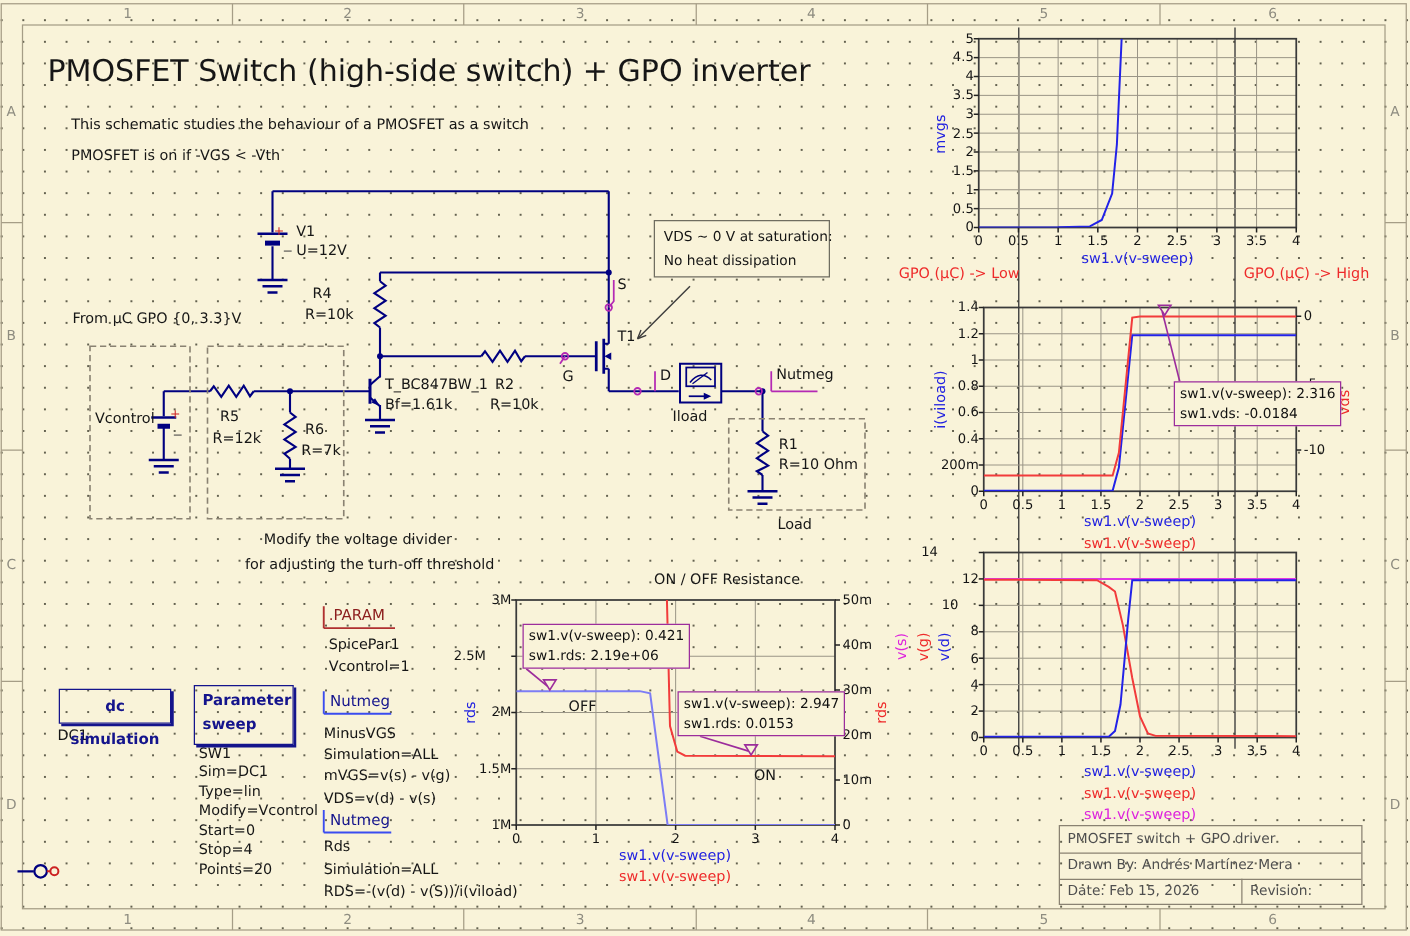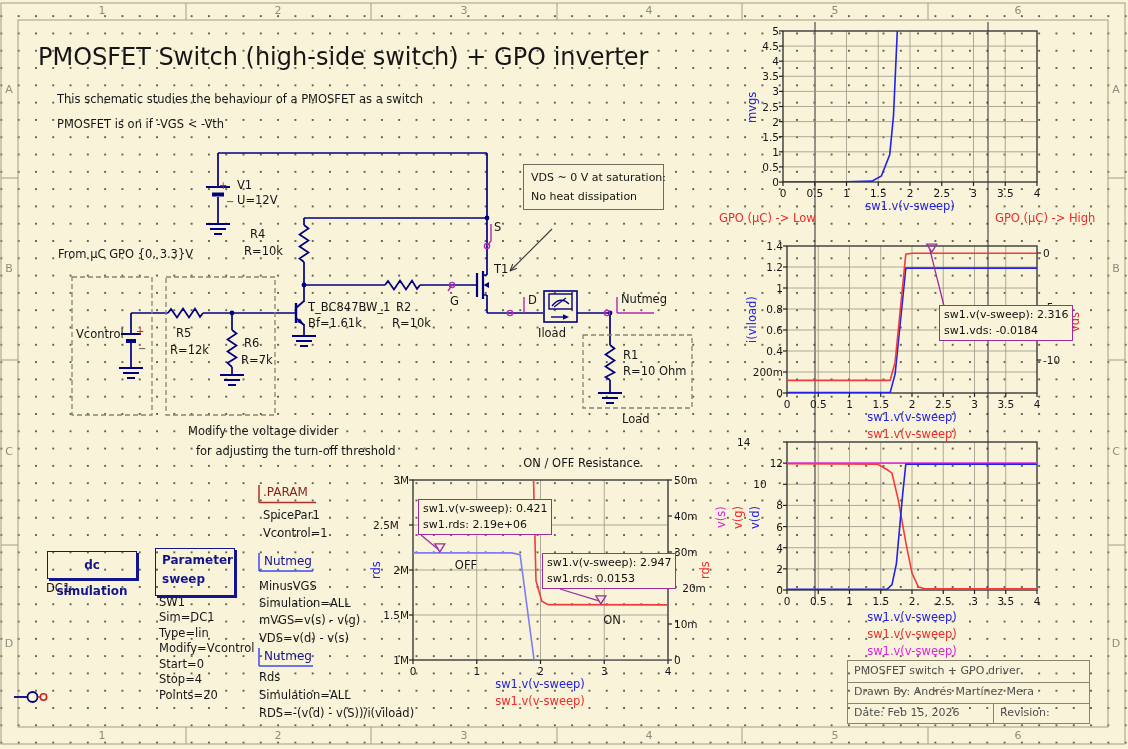--- a/index.html
+++ b/index.html
@@ -348,26 +348,26 @@
 <div class="t" style="left:494px;top:262px">T1</div>
 <div class="t" style="left:494px;top:220px">S</div>
 <div class="t" style="left:450px;top:294px">G</div>
 <div class="t" style="left:528px;top:293px">D</div>
 <div class="t" style="left:621px;top:292px">Nutmeg</div>
 <div class="t" style="left:538px;top:326px">Iload</div>
 <div class="t" style="left:623px;top:348px">R1</div>
 <div class="t" style="left:623px;top:364px">R=10 Ohm</div>
 <div class="t" style="left:622px;top:412px">Load</div>
 
-<div class="notebox" style="left:523px;top:164px;width:125px">
+<div class="notebox" style="left:523px;top:176px;width:125px">
   <div>VDS ~ 0 V at saturation:</div>
   <div>No heat dissipation</div>
 </div>
 
-<div class="t" style="left:188px;top:424px">Modify the voltage divider</div>
+<div class="t" style="left:211px;top:424px">Modify the voltage divider</div>
 <div class="t" style="left:196px;top:444px">for adjusting the turn-off threshold</div>
 
 <div class="simbox" style="left:47px;top:551px;width:88px;height:26px;text-align:center;line-height:26px">dc simulation</div>
 <div class="t" style="left:46px;top:581px">DC1</div>
 
 <div class="simbox" style="left:155px;top:548px;width:72px;height:44px;padding:2px 0 0 6px;line-height:19px">
   <div>Parameter</div>
   <div>sweep</div>
 </div>
 <div class="t" style="left:159px;top:595px">SW1</div>
@@ -496,25 +496,25 @@
 <div class="tick" style="left: 737px; top: 457.143px; width: 46px; text-align: right;">12</div>
 <div class="tick" style="left: 737px; top: 436px; width: 46px; ">14</div>
 <div class="tick" style="left: 393px; top: 665px; width: 40px; text-align: center;">0</div>
 <div class="tick" style="left: 456.75px; top: 665px; width: 40px; text-align: center;">1</div>
 <div class="tick" style="left: 520.5px; top: 665px; width: 40px; text-align: center;">2</div>
 <div class="tick" style="left: 584.25px; top: 665px; width: 40px; text-align: center;">3</div>
 <div class="tick" style="left: 648px; top: 665px; width: 40px; text-align: center;">4</div>
 <div class="tick" style="left: 363px; top: 654px; width: 46px; text-align: right;">1M</div>
 <div class="tick" style="left: 363px; top: 609px; width: 46px; text-align: right;">1.5M</div>
 <div class="tick" style="left: 363px; top: 564px; width: 46px; text-align: right;">2M</div>
-<div class="tick" style="left: 363px; top: 519px; width: 46px; text-align: center;">2.5M</div>
+<div class="tick" style="left: 363px; top: 519px; width: 46px; text-align: left;">2.5M</div>
 <div class="tick" style="left: 363px; top: 474px; width: 46px; text-align: right;">3M</div>
 <div class="tick" style="left: 674px; top: 654px; width: 40px; text-align: left;">0</div>
 <div class="tick" style="left: 674px; top: 618px; width: 40px; text-align: left;">10m</div>
-<div class="tick" style="left: 674px; top: 582px; width: 40px; text-align: center;">20m</div>
+<div class="tick" style="left: 674px; top: 582px; width: 40px; text-align: left;">20m</div>
 <div class="tick" style="left: 674px; top: 546px; width: 40px; text-align: left;">30m</div>
 <div class="tick" style="left: 674px; top: 510px; width: 40px; text-align: left;">40m</div>
 <div class="tick" style="left: 674px; top: 474px; width: 40px; text-align: left;">50m</div>
 <div class="fl" style="left: 92px; top: 4px;">1</div>
 <div class="fl" style="left: 92px; top: 729px;">1</div>
 <div class="fl" style="left: 268px; top: 4px;">2</div>
 <div class="fl" style="left: 268px; top: 729px;">2</div>
 <div class="fl" style="left: 454px; top: 4px;">3</div>
 <div class="fl" style="left: 454px; top: 729px;">3</div>
 <div class="fl" style="left: 639px; top: 4px;">4</div>

